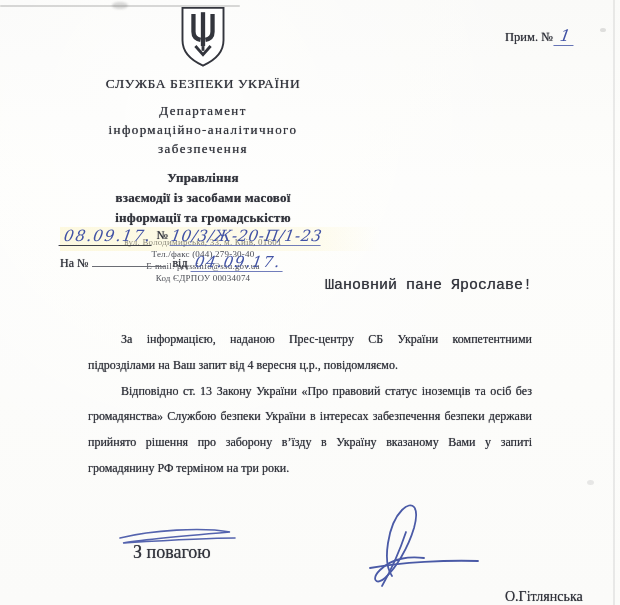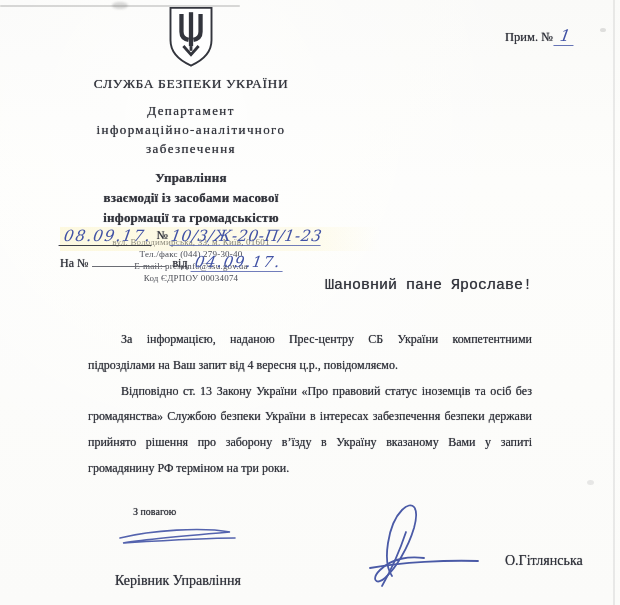--- a/index.html
+++ b/index.html
@@ -13,23 +13,23 @@
     overflow:hidden;
     font-family:"Liberation Serif", serif;
     color:#33353d;
   }
   
   .scan-top{position:absolute;left:0;top:5px;width:240px;height:2px;background:rgba(120,120,118,.28);border-radius:2px;}
   .scan-smudge{position:absolute;left:112px;top:2px;width:16px;height:7px;background:rgba(130,130,128,.30);border-radius:50%;filter:blur(1px);}
   .scan-right{position:absolute;right:5px;top:0;width:2px;height:605px;background:rgba(150,150,148,.18);}
   .scan-dot1{position:absolute;right:14px;top:28px;width:6px;height:4px;background:rgba(140,140,138,.25);border-radius:50%;}
   .scan-dot2{position:absolute;right:26px;top:480px;width:7px;height:5px;background:rgba(150,150,148,.2);border-radius:50%;}
-  .print{text-shadow:0 0 .7px rgba(52,54,62,.85);}
+  .print{text-shadow:0 0 .7px rgba(52,54,62,.85);margin-top:36px;}
   
-  .letterhead{position:absolute;left:48px;top:6px;width:286px;text-align:center;}
+  .letterhead{position:absolute;left:60px;top:6px;width:286px;text-align:center;}
   .emblem{display:inline-block;width:52px;height:62px;}
   .org-name{margin-top:4px;font-size:13.5px;letter-spacing:.6px;white-space:nowrap;}
   .dept{margin-top:9px;font-size:13px;line-height:19px;letter-spacing:1.4px;text-align:center;}
   .division{margin-top:10px;font-size:13px;line-height:20px;font-weight:bold;letter-spacing:.2px;text-align:center;}
   .addr{margin-top:8px;font-size:9px;line-height:12px;color:#4a4c54;letter-spacing:.2px;}
   
   .ref{position:absolute;left:60px;top:227px;width:320px;font-size:12px;}
   .ref-line1{position:relative;height:24px;background:linear-gradient(90deg,rgba(252,243,190,.45),rgba(252,243,190,.25) 80%,rgba(252,243,190,0));}
   .hand{font-family:"DejaVu Serif", serif;font-style:italic;color:#4152a5;transform:skewX(-9deg);display:inline-block;}
   .hw-date1{font-size:15.5px;letter-spacing:1.5px;border-bottom:1.4px solid #3c3e46;padding:0 2px 0 4px;}
@@ -45,21 +45,21 @@
   .copy-val{font-size:16px;padding:0 5px;border-bottom:1.4px solid rgba(65,82,165,.8);margin-left:2px;}
   
   .recipient{position:absolute;left:370px;top:82px;width:234px;font-size:14px;line-height:22px;}
   .recip-justify{text-align:justify;text-align-last:justify;}
   .recip-email{margin-top:21px;font-size:14.5px;}
   
   .body-block{position:absolute;left:88px;top:277px;width:444px;}
   .salutation{text-align:right;font-size:15px;margin:0 0 33px 0;font-family:Liberation Mono, monospace;}
   .body-block p{margin:0;font-size:12px;line-height:25.8px;text-align:justify;text-indent:33px;}
   
-  .regards{position:absolute;left:133px;top:506px;font-size:10px;}
+  .regards{position:absolute;left:133px;top:506px;font-size:18px;}
   .paraph{position:absolute;left:116px;top:526px;width:124px;height:22px;}
   .position-title{position:absolute;left:115px;top:573px;font-size:14px;}
   .signature{position:absolute;left:352px;top:498px;width:130px;height:92px;}
   .signer{position:absolute;left:505px;top:553px;font-size:14px;}
   svg{display:block;}
 </style>
 </head>
 <body>
 
 <div class="page">

